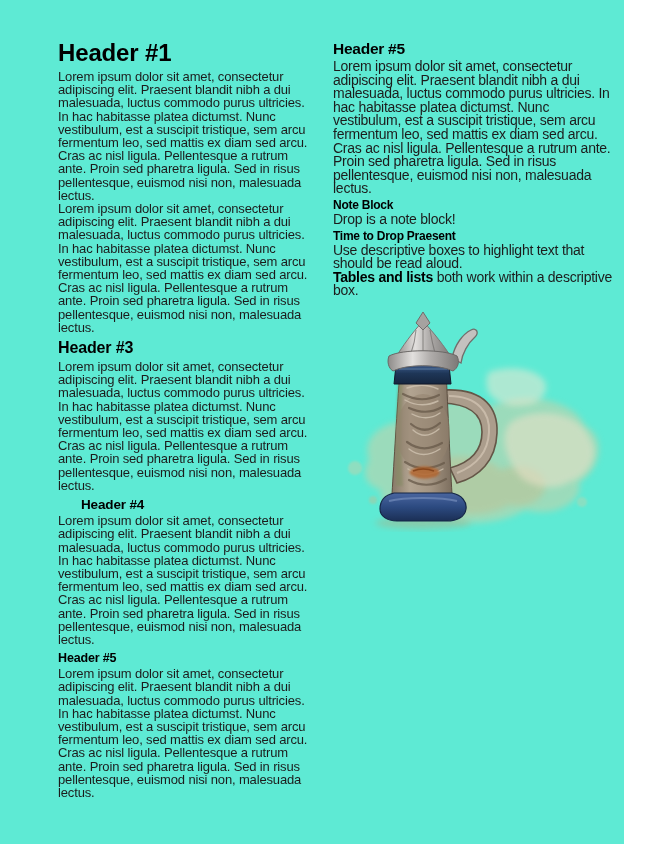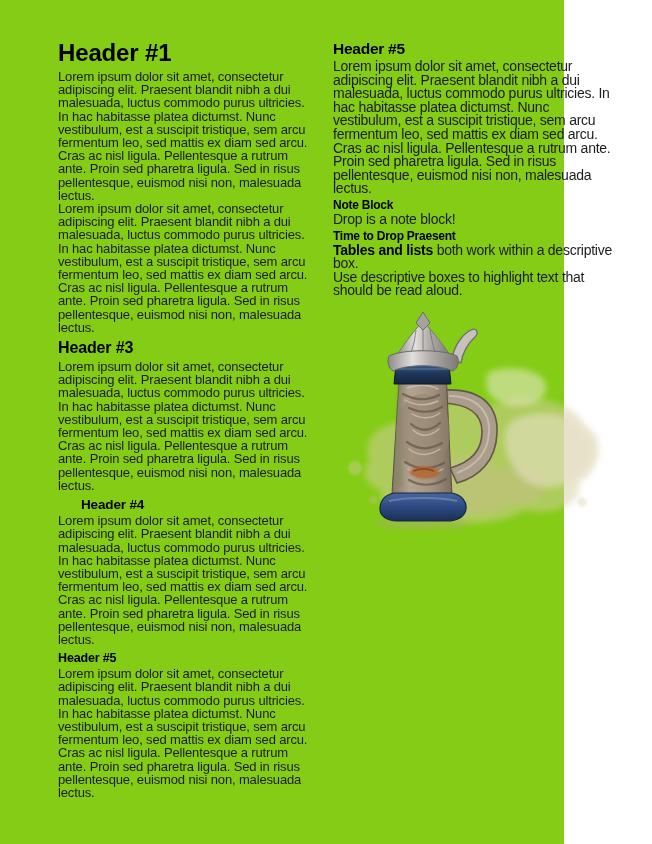--- a/index.html
+++ b/index.html
@@ -1,21 +1,21 @@
 <!DOCTYPE html>
 <html><head>
 <meta charset="utf-8">
 <style>
   html, body { margin: 0; padding: 0; background: #ffffff; }
   body {
     width: 652px; height: 844px; overflow: hidden;
     font-family: "Liberation Sans", sans-serif;
     color: #1c1c1c;
   }
-  .page { position: relative; width: 564px; height: 844px; background: #84cc16; }
+  .page { position: relative; width: 624px; height: 844px; background: #5eead4; }
 
   
   .col-left {
     position: absolute; left: 58px; top: 40px; width: 254px;
     font-size: 13px; line-height: 13.2px; letter-spacing: -0.15px;
   }
   .col-left p { margin: 0; }
   h1, h2, h3, h4, h5 { color: #000; font-weight: bold; }
   h1 { font-size: 24px;   line-height: 26px; margin: 0 0 4px 0; }
   h2 { font-size: 19px;   line-height: 21px; margin: 5px 0 3px 0; }
@@ -58,23 +58,23 @@
   </div>
 
   <div class="col-right">
     <div class="header5-right">Header #5</div>
     <p>Lorem ipsum dolor sit amet, consectetur adipiscing elit. Praesent blandit nibh a dui malesuada, luctus commodo purus ultricies. In hac habitasse platea dictumst. Nunc vestibulum, est a suscipit tristique, sem arcu fermentum leo, sed mattis ex diam sed arcu. Cras ac nisl ligula. Pellentesque a rutrum ante. Proin sed pharetra ligula. Sed in risus pellentesque, euismod nisi non, malesuada lectus.</p>
 
     <div class="mini-head">Note Block</div>
     <p>Drop is a note block!</p>
 
     <div class="mini-head">Time to Drop Praesent</div>
+    <p>Use descriptive boxes to highlight text that should be read aloud.</p>
+
     <p><span class="bold-inline">Tables and lists</span><span> both work within a descriptive box.</span></p>
-
-    <p>Use descriptive boxes to highlight text that should be read aloud.</p>
 
     <div class="stein-figure">
       <svg width="270" height="222" viewBox="0 0 270 222">
         <defs>
           <filter id="wc" x="-30%" y="-30%" width="160%" height="160%">
             <feGaussianBlur stdDeviation="3"></feGaussianBlur>
           </filter>
           <filter id="wcs" x="-30%" y="-30%" width="160%" height="160%">
             <feGaussianBlur stdDeviation="1.2"></feGaussianBlur>
           </filter>

